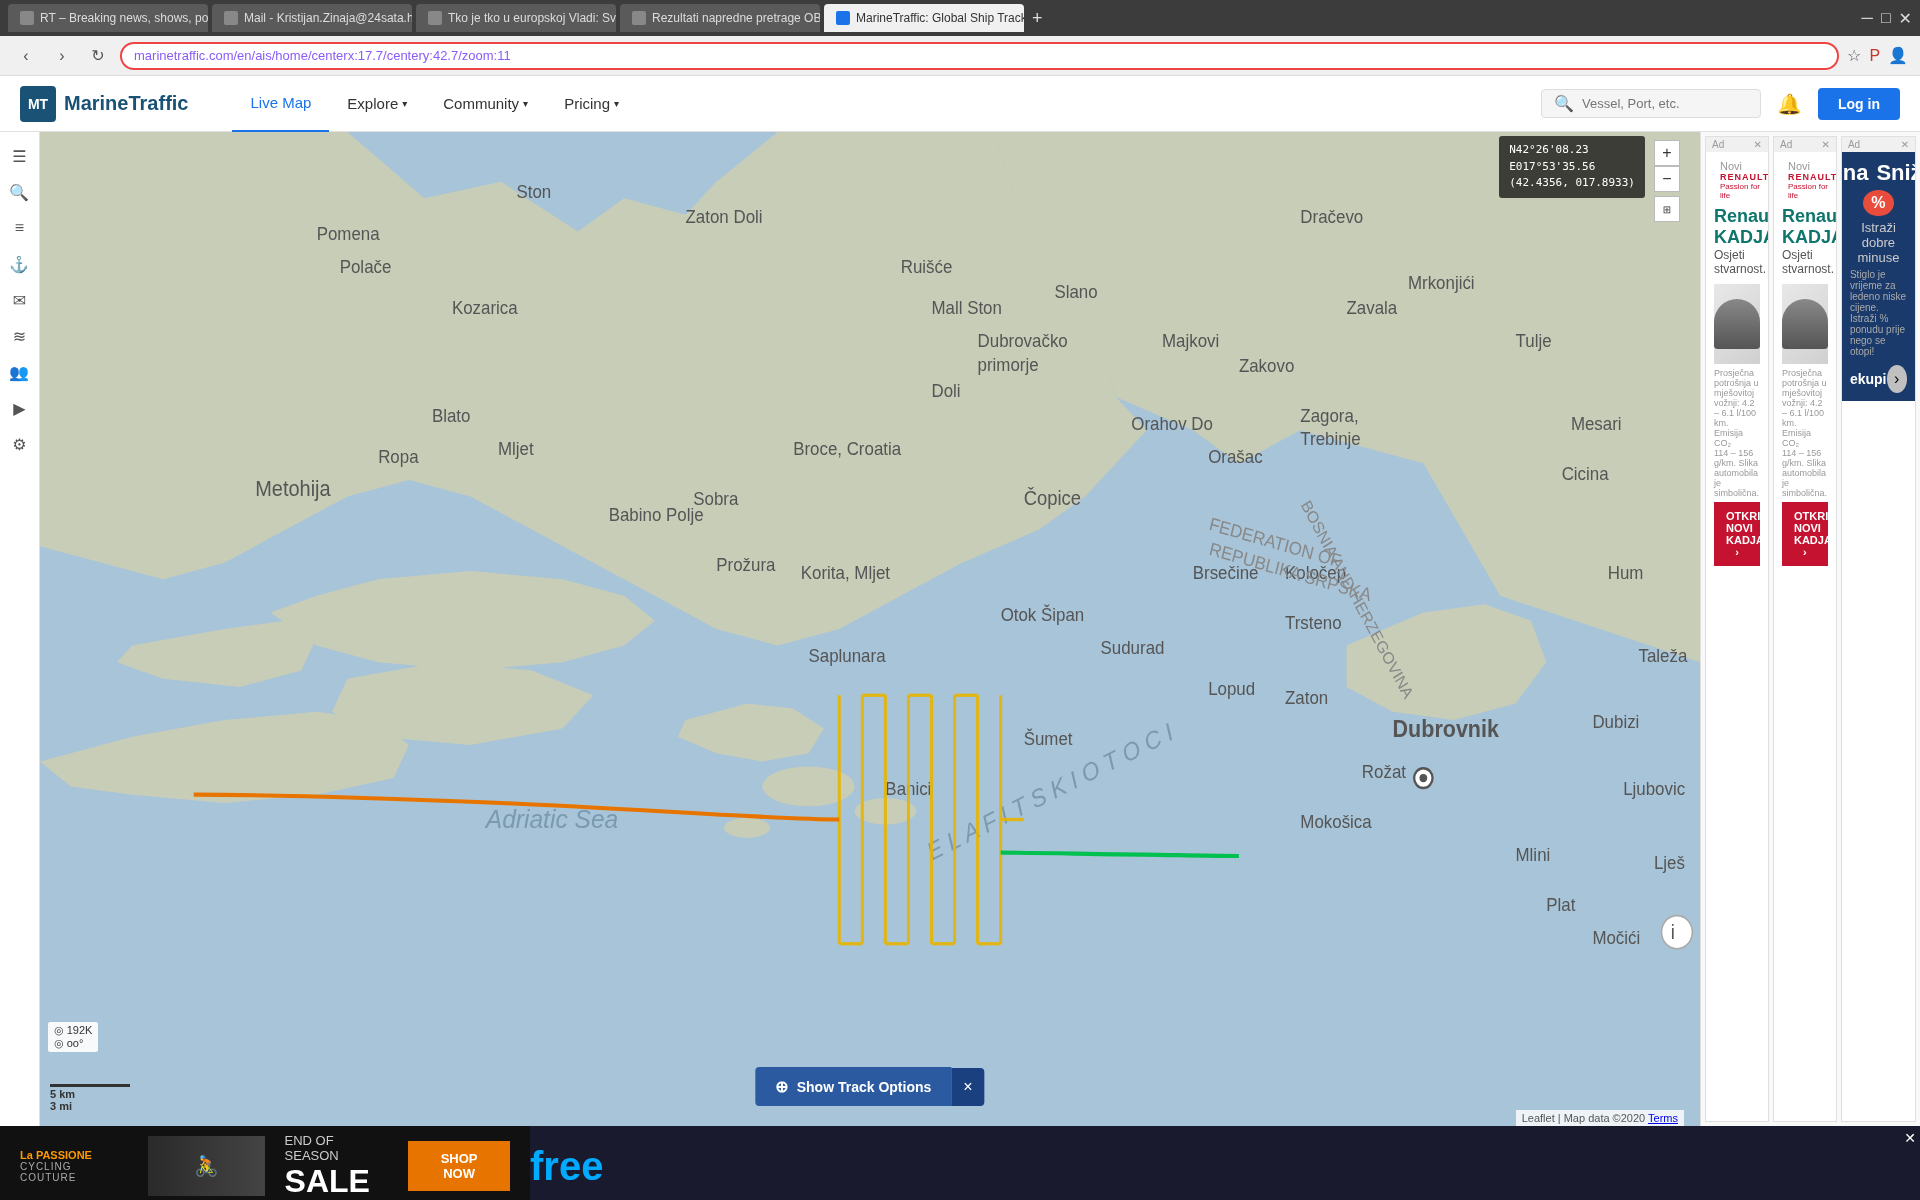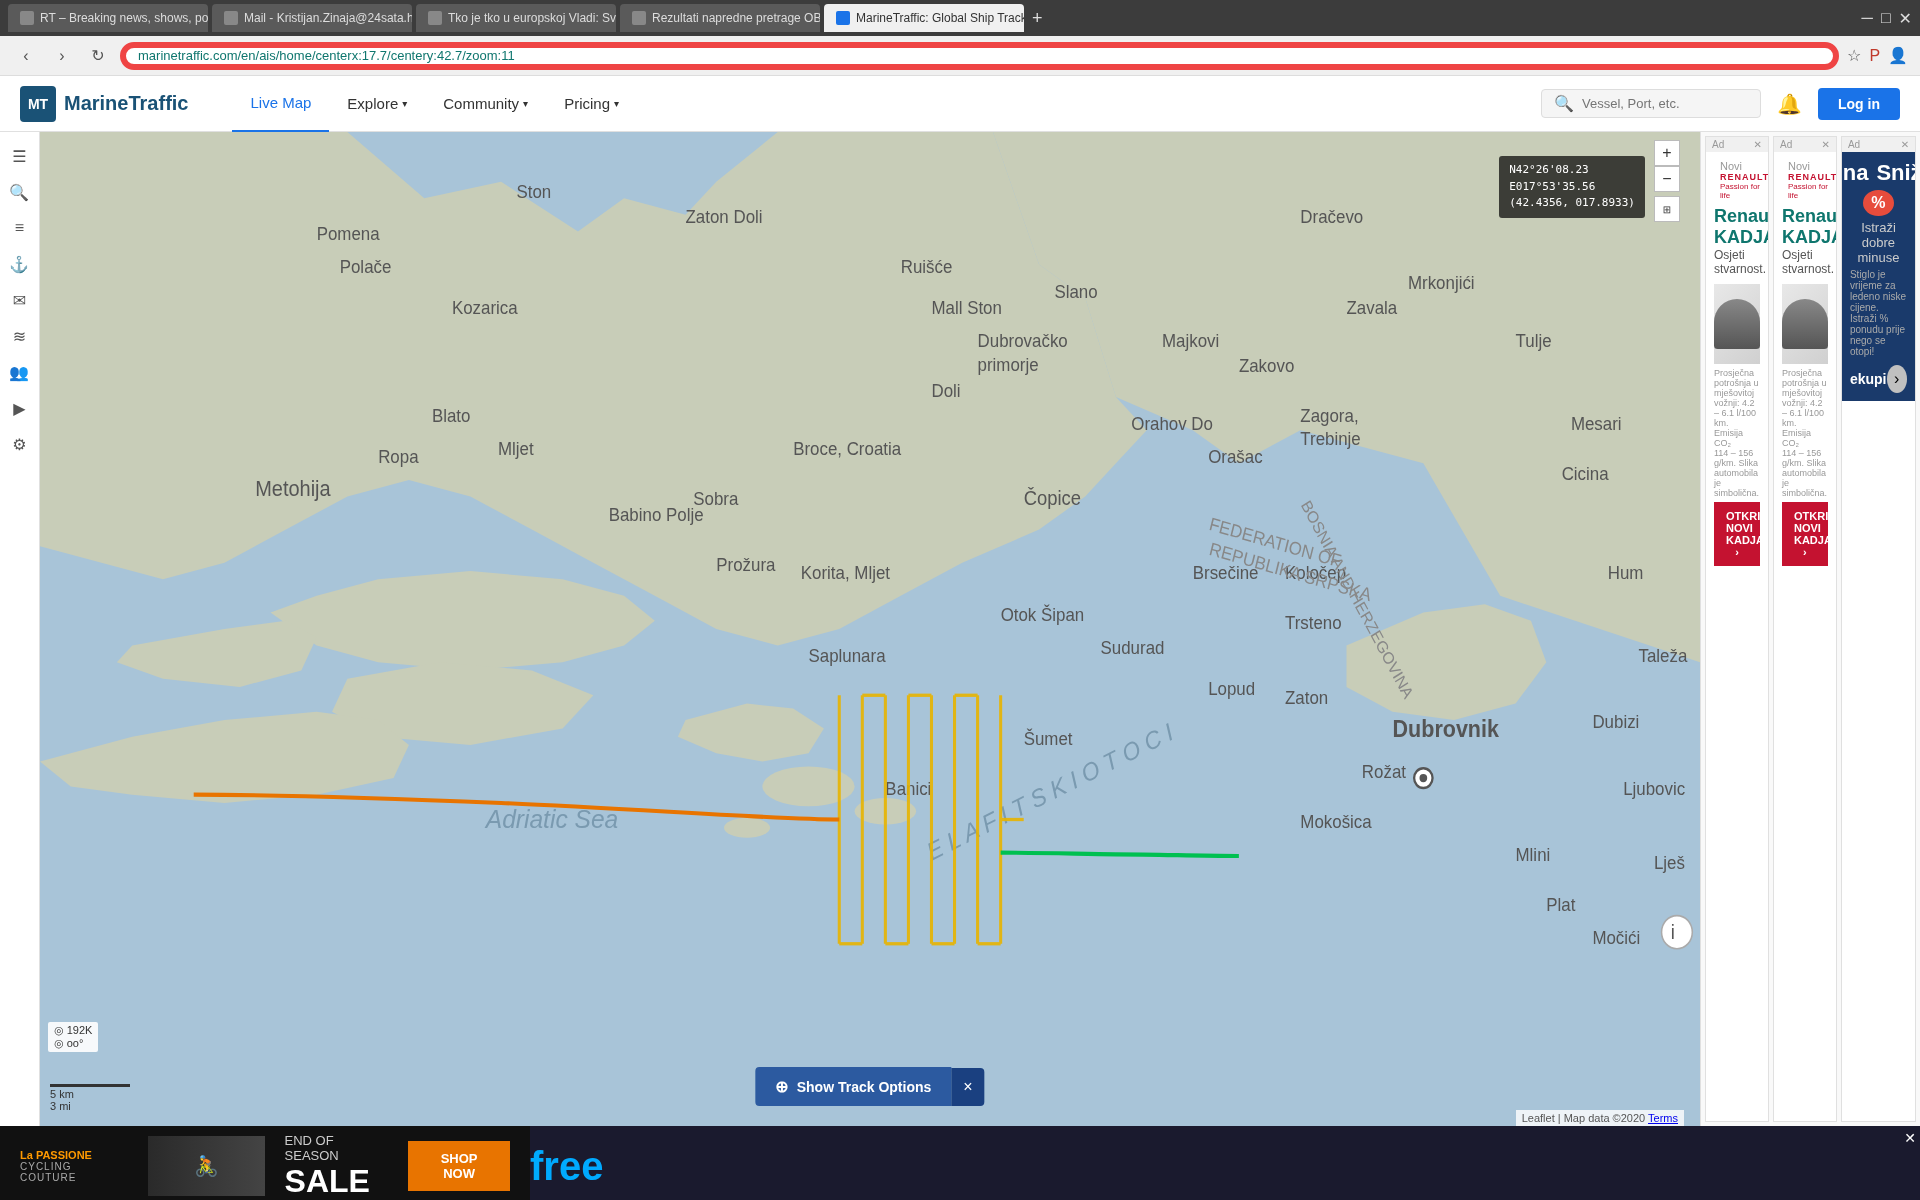--- a/index.html
+++ b/index.html
@@ -9,21 +9,21 @@
     .browser-chrome { background: #3c3c3c; height: 36px; display: flex; align-items: center; padding: 0 8px; gap: 4px; }
     .browser-tab { background: #5a5a5a; color: #ddd; font-size: 12px; padding: 0 12px; height: 28px; display: flex; align-items: center; gap: 6px; border-radius: 4px 4px 0 0; white-space: nowrap; overflow: hidden; max-width: 200px; }
     .browser-tab.active { background: #f0f0f0; color: #333; }
     .browser-tab .favicon { width: 14px; height: 14px; background: #888; border-radius: 2px; flex-shrink: 0; }
     .browser-tab .favicon.marine { background: #1a73e8; }
     .new-tab-btn { background: none; border: none; color: #ddd; font-size: 18px; cursor: pointer; margin-left: 4px; }
 
     
     .address-bar { background: #f0f0f0; height: 40px; display: flex; align-items: center; padding: 0 12px; gap: 8px; border-bottom: 1px solid #ddd; }
     .nav-btn { background: none; border: none; font-size: 16px; color: #555; cursor: pointer; width: 28px; height: 28px; display: flex; align-items: center; justify-content: center; }
-    .url-bar { flex: 1; background: #fff; border: 6px solid #ef4444; border-radius: 20px; height: 28px; display: flex; align-items: center; padding: 0 12px; font-size: 13px; color: #0f766e; }
+    .url-bar { flex: 1; background: #fff; border: 2px solid #ef4444; border-radius: 20px; height: 28px; display: flex; align-items: center; padding: 0 12px; font-size: 13px; color: #8b5cf6; }
     .address-bar-actions { display: flex; gap: 8px; align-items: center; }
     .addr-icon { font-size: 16px; color: #555; cursor: pointer; }
 
     
     .app-header { background: #fff; height: 56px; display: flex; align-items: center; padding: 0 20px; border-bottom: 1px solid #e0e0e0; gap: 0; position: relative; z-index: 10; }
     .logo-area { display: flex; align-items: center; gap: 8px; margin-right: 44px; }
     .logo-icon { width: 36px; height: 36px; background: #1a5276; border-radius: 4px; display: flex; align-items: center; justify-content: center; color: white; font-weight: bold; font-size: 14px; }
     .logo-text { font-size: 20px; font-weight: bold; color: #1a5276; }
     .main-nav { display: flex; align-items: center; gap: 0; }
     .nav-item { padding: 0 18px; height: 56px; display: flex; align-items: center; font-size: 15px; color: #333; cursor: pointer; white-space: nowrap; }
@@ -306,36 +306,36 @@
 
       <path d="M 625,435 C 660,435 680,436 700,436 C 730,436 750,437 780,437" stroke="#00c050" stroke-width="2.5" fill="none"></path>
 
       <circle cx="900" cy="390" r="6" fill="white" stroke="#555" stroke-width="1.5"></circle>
       <circle cx="900" cy="390" r="2.5" fill="#555"></circle>
 
       <circle cx="1065" cy="483" r="10" fill="white" stroke="#aaa" stroke-width="1"></circle>
       <text x="1061" y="487" fill="#555" font-size="12" font-family="Arial">i</text>
     </svg>
 
-    <div class="coord-box" style="top:24px;right:55px;white-space:pre;margin-left:25px;">N42°26'08.23
+    <div class="coord-box" style="top:4px;right:55px;white-space:pre;margin-left:25px;">N42°26'08.23
 E017°53'35.56
 (42.4356, 017.8933)</div>
 
     <div class="zoom-controls" style="top:8px;right:20px;">
       <button class="zoom-ctrl-btn">+</button>
       <button class="zoom-ctrl-btn">−</button>
       <div class="map-layers-btn">⊞</div>
     </div>
 
     <div class="counter-badge" style="bottom:74px;">
       <div>◎ 192K</div>
       <div>◎ oo°</div>
     </div>
 
-    <div class="scale-bar" style="bottom:14px;left:10px;">
+    <div class="scale-bar" style="bottom:14px;left:10px;font-weight:bold;">
       <div style="background:#333;height:3px;width:80px;margin-bottom:1px;"></div>
       <div class="scale-inner">5 km</div>
       <div class="scale-inner">3 mi</div>
     </div>
 
     <div class="track-options-bar">
       <button class="track-options-btn">
         <span style="font-size:16px;">⊕</span>
         <span>Show Track Options</span>
       </button>

